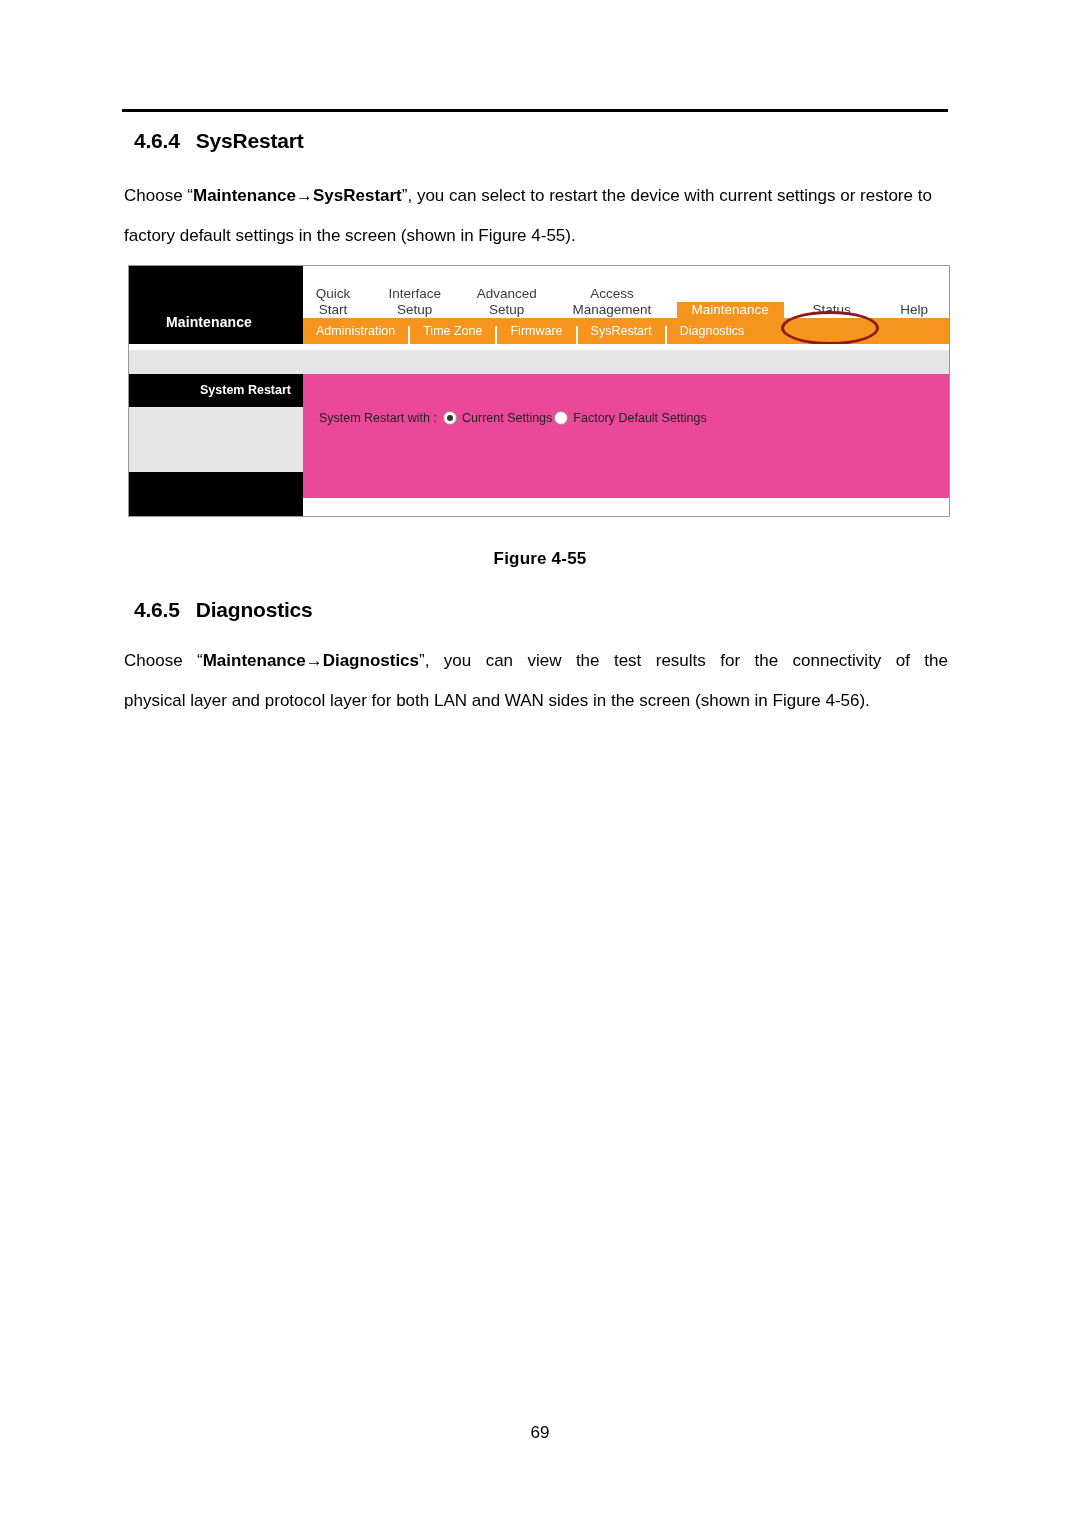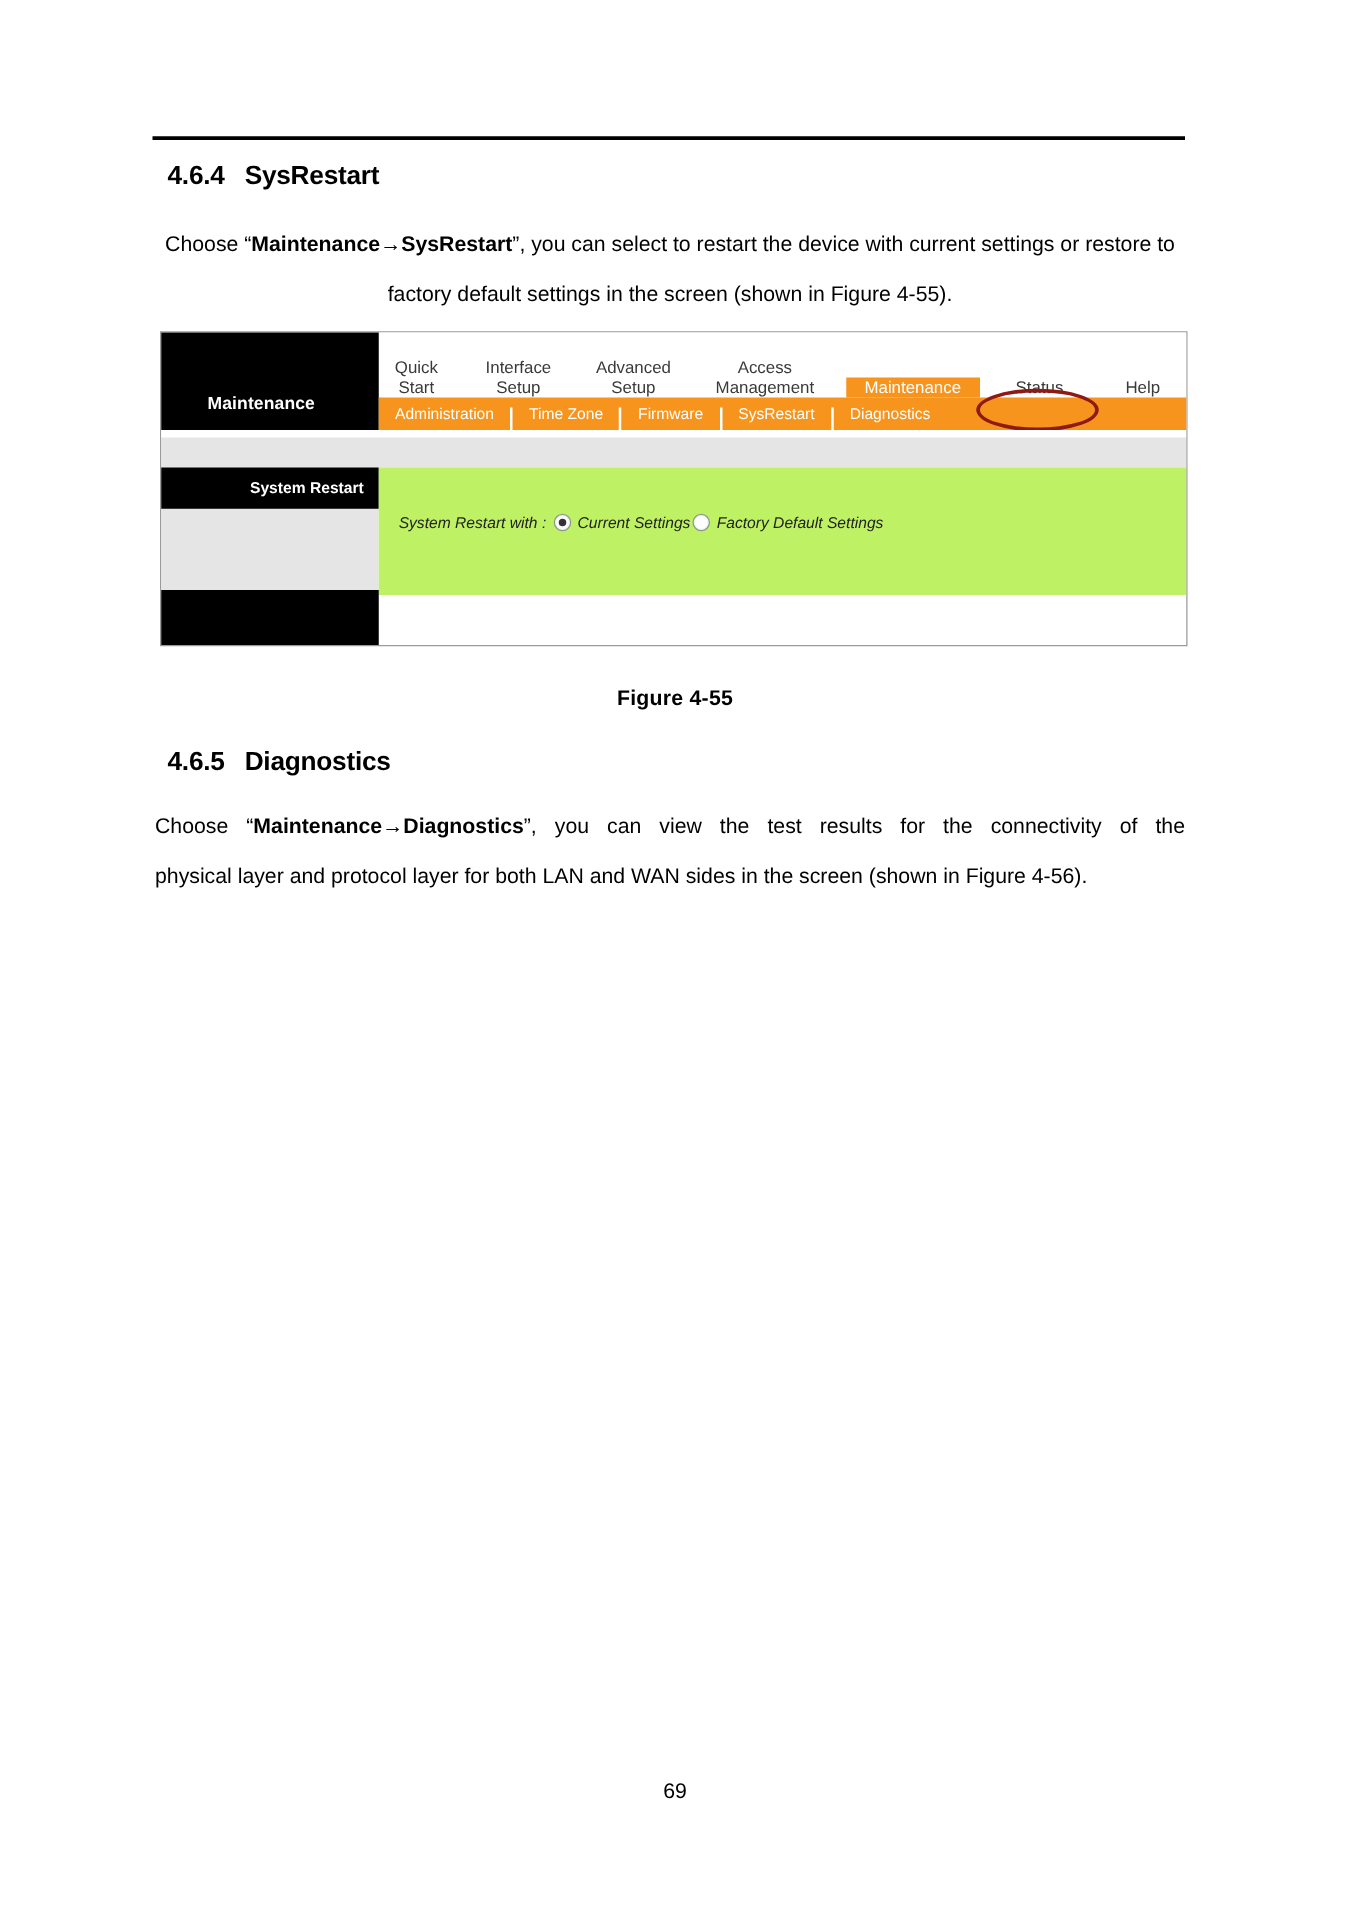--- a/index.html
+++ b/index.html
@@ -84,21 +84,21 @@
 
   
   .body-paragraph {
     position: absolute;
     left: 124px;
     width: 824px;
     font-size: 17px;
     line-height: 40px;
     color: #000000;
   }
-  #para-sysrestart { top: 176px; text-align: center; }
+  #para-sysrestart { top: 176px; }
   #para-diagnostics { top: 641px; text-align: justify; }
   #para-diagnostics .last-line { text-align: left; }
   .body-paragraph b { font-weight: bold; }
 
   
   .figure-caption {
     position: absolute;
     left: 0;
     top: 549px;
     width: 1080px;
@@ -266,23 +266,22 @@
     line-height: 33px;
     text-align: right;
     padding-right: 12px;
     box-sizing: border-box;
   }
   .router-content {
     position: absolute;
     left: 174px;
     top: 0;
     right: 0;
-    height: 102px;
-    background: #bef264;
-    font-style: italic;
+    height: 124px;
+    background: #ec4899;
   }
 
   .form-row {
     position: absolute;
     left: 0;
     top: 34px;
     display: flex;
     align-items: flex-start;
   }
   .form-label {

